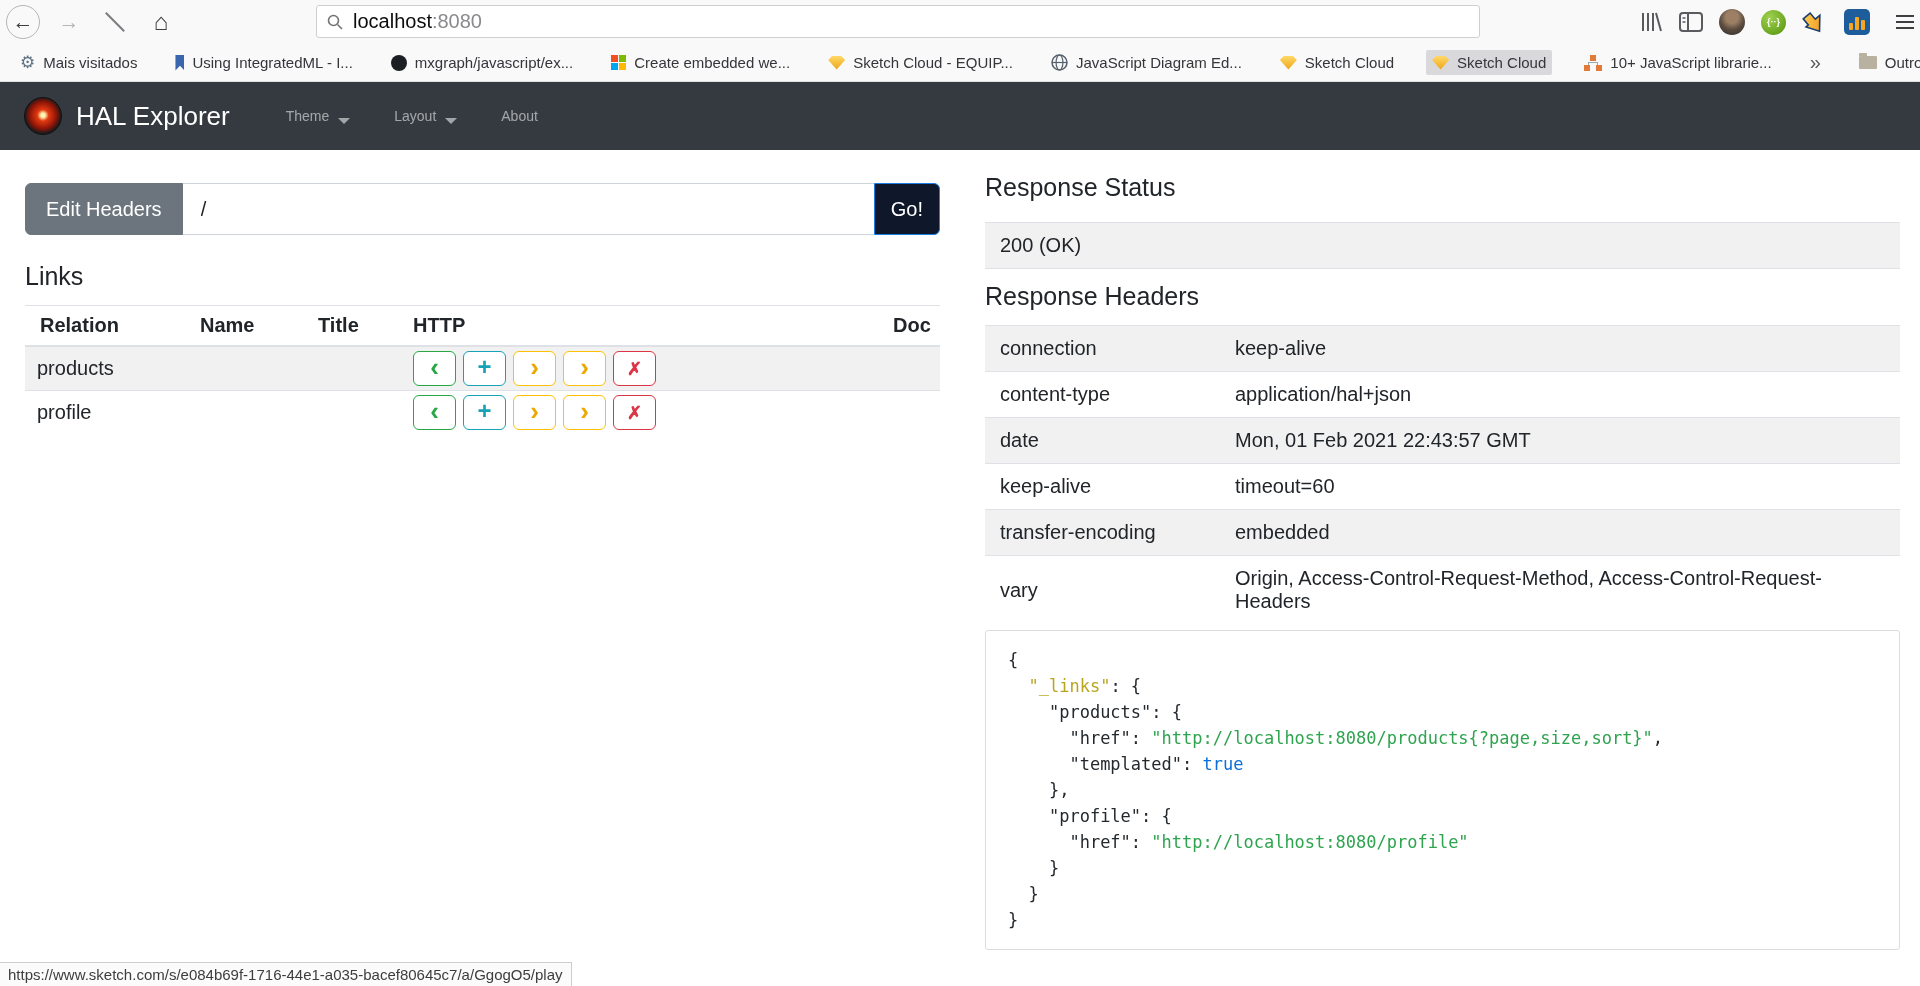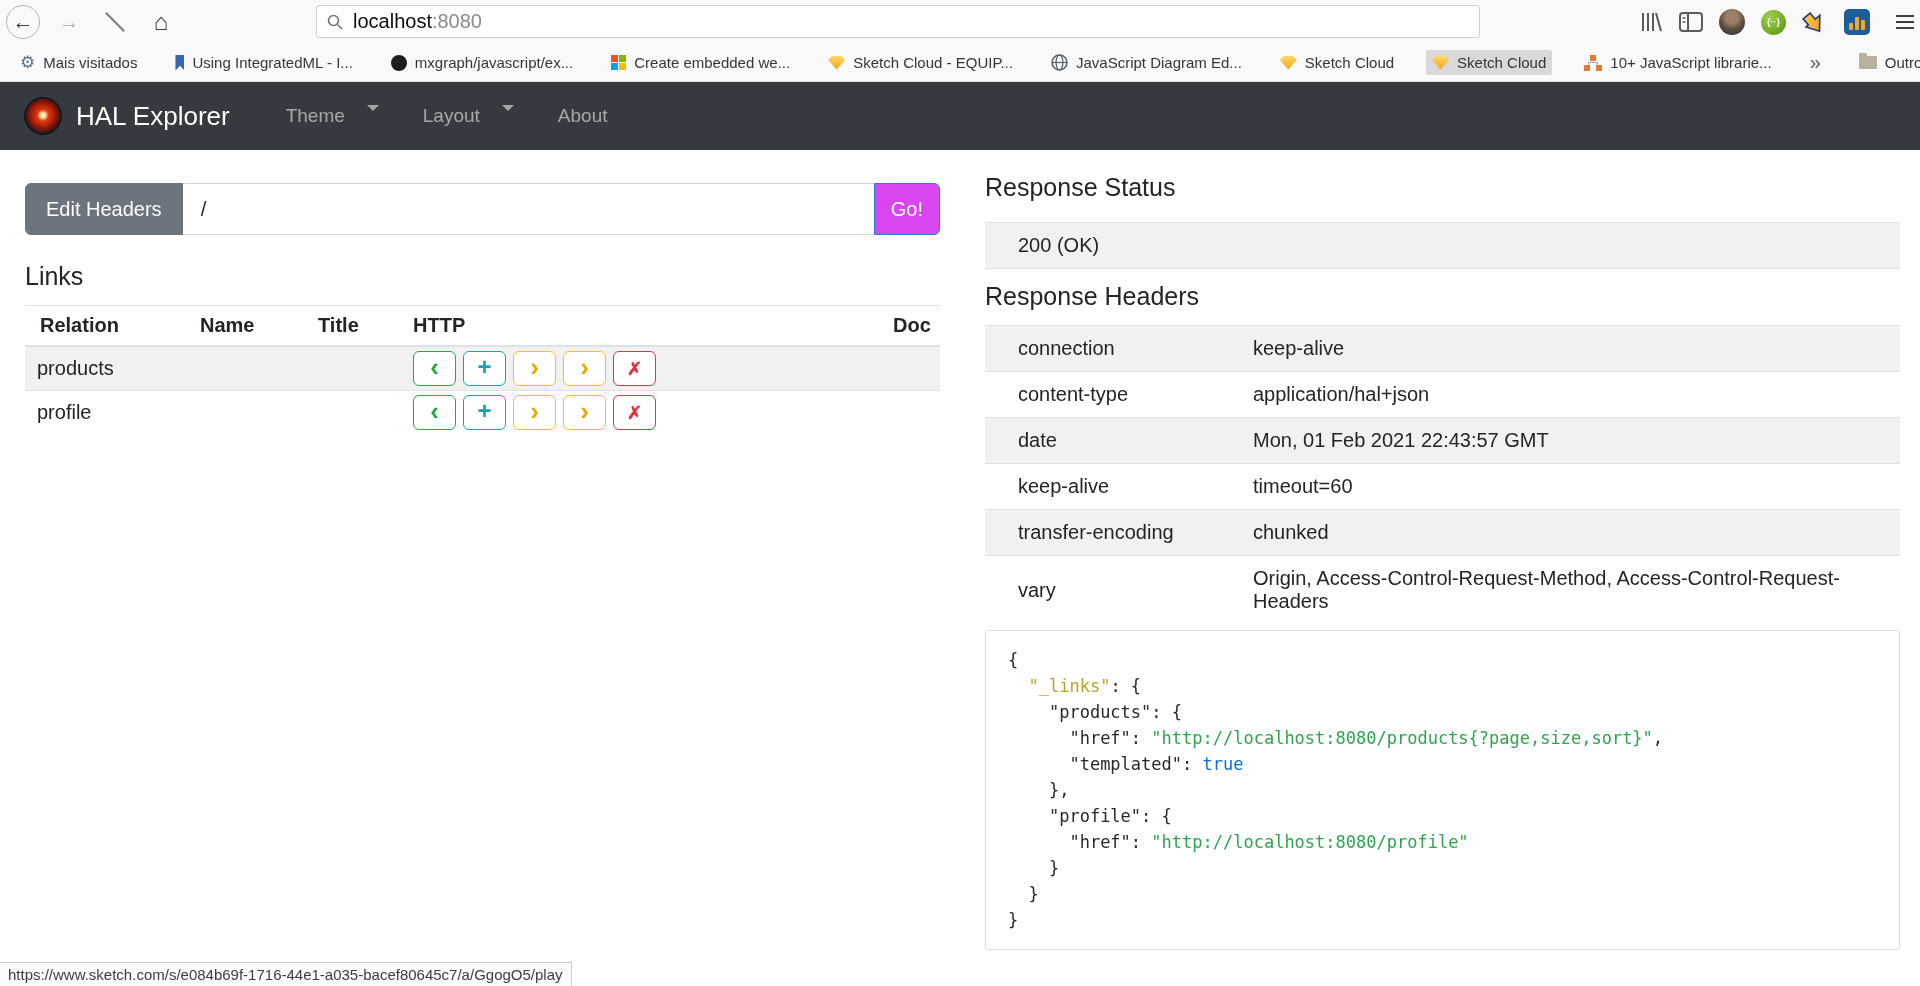--- a/index.html
+++ b/index.html
@@ -63,36 +63,36 @@
   .folder::before { content:""; position:absolute; top:-3px; left:0; width:8px; height:3px;
     background:#b9b1a0; border-radius:1px 1px 0 0; }
 
   
   .hal-navbar { height:68px; background:#343a40; display:flex; align-items:center; padding:0 24px; }
   .hal-logo { width:38px; height:38px; border-radius:50%;
     background: radial-gradient(circle at 50% 48%, #fff3b0 0 8%, #e23a10 22%, #8c1407 52%, #1a1a1a 70%, #3c3c3c 92%, #6a6a6a 100%);
     border:1px solid #111; }
   .hal-brand { color:#fff; font-size:26px; margin-left:14px; }
   .hal-nav { display:flex; align-items:center; gap:44px; margin-left:56px; }
-  .hal-link { color:rgba(255,255,255,.55); font-size:19px; display:flex; align-items:flex-start; gap:22px; }
+  .hal-link { color:rgba(255,255,255,.55); font-size:14px; display:flex; align-items:flex-end; gap:9px; }
   .caret { width:0; height:0; border-left:6px solid transparent; border-right:6px solid transparent;
     border-top:6px solid rgba(255,255,255,.55); }
 
   
   .main { position:relative; height:836px; background:#fff; }
   .panel-left { position:absolute; left:25px; top:0; width:915px; padding-top:33px; }
   .panel-right { position:absolute; left:985px; top:0; width:915px; padding-top:22px; }
 
   .req-group { display:flex; height:52px; width:100%; }
   .btn-edit-headers { background:#6c757d; color:#fff; border:1px solid #6c757d;
     border-radius:6px 0 0 6px; font-size:20px; padding:0 20px; cursor:pointer;
     font-family:inherit; }
   .uri-input { flex:1; border:1px solid #ced4da; border-left:none; border-right:none;
     font-size:20px; padding:0 18px; color:#212529; font-family:inherit; outline:none; }
-  .btn-go { background:#d946ef; color:#fff; border:1px solid #1a7ee2; border-radius:0 6px 6px 0;
+  .btn-go { background:#0f172a; color:#fff; border:1px solid #1a7ee2; border-radius:0 6px 6px 0;
     font-size:20px; padding:0 16px; cursor:pointer; font-family:inherit; }
 
   .section-h { font-size:25px; font-weight:400; color:#212529; line-height:30px; }
   .panel-left .section-h { margin-top:26px; }
 
   .links-table { width:100%; border-collapse:collapse; margin-top:14px; table-layout:fixed; }
   .links-table col.c-rel { width:160px; } .links-table col.c-name { width:118px; }
   .links-table col.c-title { width:95px; } .links-table col.c-doc { width:62px; }
   .links-table th { text-align:left; font-size:20px; font-weight:bold; padding:8px 15px;
     border-top:1px solid #dee2e6; border-bottom:2px solid #dee2e6; }
@@ -107,21 +107,21 @@
   .hbtn.post   { border:1.5px solid #17a2b8; color:#17a2b8; font-size:24px; }
   .hbtn.put, .hbtn.patch { border:1.5px solid #ffc107; color:#eaa800; font-size:26px; }
   .hbtn.delete { border:1.5px solid #dc3545; color:#dc3545; font-size:18px; }
   .hbtn span { line-height:1; transform:translateY(-2px); }
   .hbtn.delete span { transform:none; }
 
   .kv-table { width:100%; border-collapse:collapse; table-layout:fixed; }
   .kv-table.status { margin-top:20px; }
   .kv-table.headers { margin-top:14px; }
   .kv-table col.c-key { width:235px; }
-  .kv-table td { font-size:20px; padding:11px 33px; border-top:1px solid #dee2e6; }
+  .kv-table td { font-size:20px; padding:11px 15px; border-top:1px solid #dee2e6; }
   .kv-table tr.striped { background:#f1f1f1; }
   .kv-table tr:last-child td { border-bottom:1px solid #dee2e6; }
   .kv-table.headers tr:last-child td { border-bottom:none; }
   .panel-right .rh-h { margin-top:12px; }
   .panel-right .rb-h { margin-top:10px; }
 
   .body-box { margin-top:6px; border:1px solid #ddd; border-radius:3px; padding:16px 22px;
     font-family:"DejaVu Sans Mono", monospace; font-size:17px; }
   .code-line { white-space:pre; line-height:26px; }
   .tok-punct { color:#24292e; } .tok-key { color:#24292e; }
@@ -394,21 +394,21 @@
         <tr class="striped">
           <td>date</td>
           <td>Mon, 01 Feb 2021 22:43:57 GMT</td>
         </tr>
         <tr>
           <td>keep-alive</td>
           <td>timeout=60</td>
         </tr>
         <tr class="striped">
           <td>transfer-encoding</td>
-          <td>chunked</td>
+          <td>embedded</td>
         </tr>
         <tr>
           <td>vary</td>
           <td>Origin, Access-Control-Request-Method, Access-Control-Request-Headers</td>
         </tr>
       </tbody>
     </table>
 
     <div class="body-box">
       <div>

